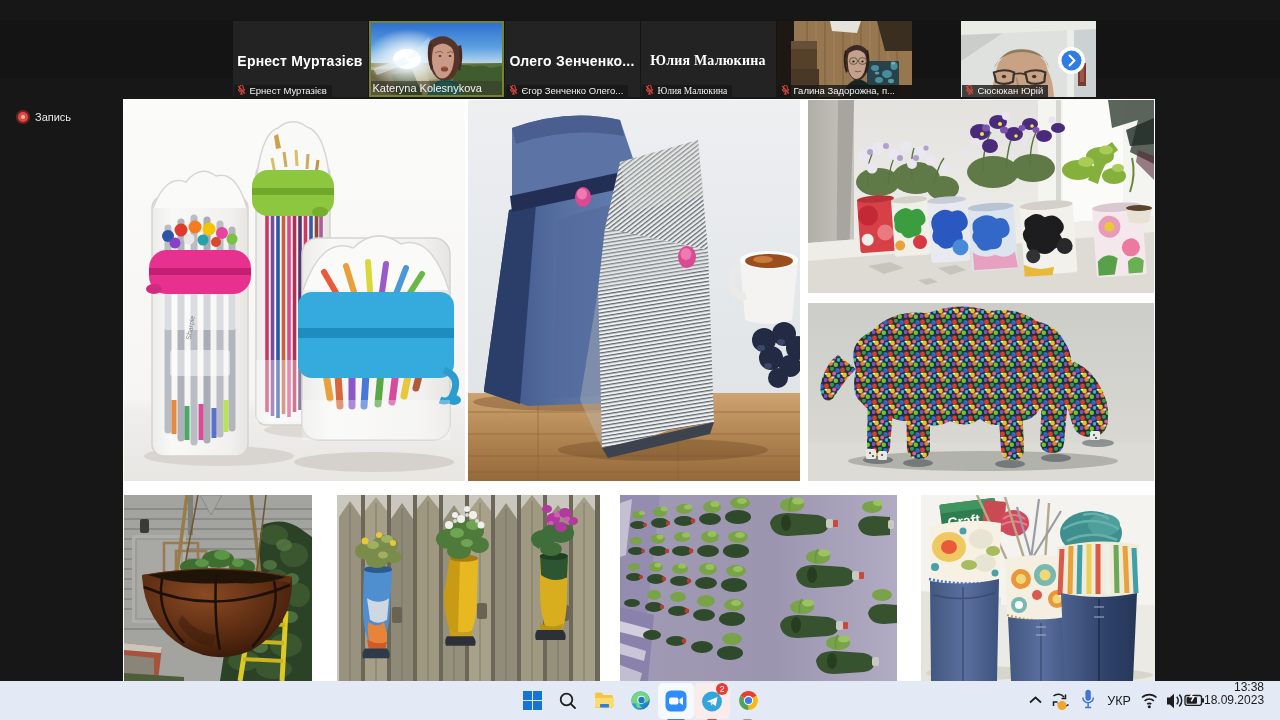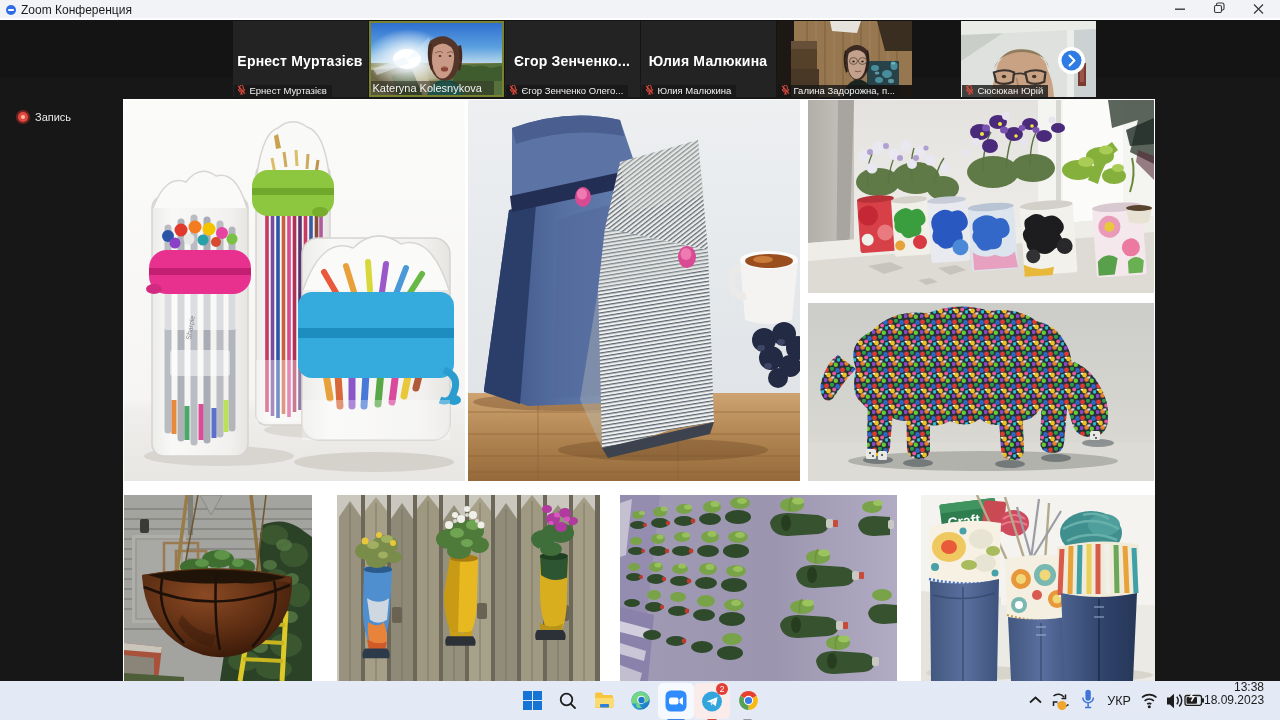--- a/index.html
+++ b/index.html
@@ -27,32 +27,20 @@
   #taskbar{left:0;top:681px;width:1280px;height:39px;background:#e4eaf5;}
   .tbicons{position:absolute;left:514px;top:0;height:39px;display:flex;align-items:center;}
   .tbi{width:36px;height:36px;position:relative;display:flex;align-items:center;justify-content:center;}
   .tray{position:absolute;right:0;top:0;height:39px;display:flex;align-items:flex-start;}
   .clock{text-align:right;font-size:12px;color:#1b1b1b;line-height:13px;width:60px;margin-right:16px;}
 </style>
 </head>
 <body>
 <div id="screen">
 
-  <div id="titlebar" class="abs">
-    <div class="zicon abs">
-        <i></i>
-      </div>
-    <div class="ttext abs">Zoom Конференция</div>
-    <svg class="wctl abs" style="left:1170px;width:110px;" width="110" height="18" viewBox="0 0 110 18">
-      <rect x="5" y="8.5" width="10" height="1.4" fill="#3a3a3a"></rect>
-      <rect x="44.5" y="5.5" width="7" height="7" rx="1.5" fill="none" stroke="#3a3a3a" stroke-width="1.1"></rect>
-      <path d="M46.5 5.5 v-1 a1.5 1.5 0 0 1 1.5-1.5 h4 a2 2 0 0 1 2 2 v3.5 a1.5 1.5 0 0 1 -1.5 1.5 h-1" fill="none" stroke="#3a3a3a" stroke-width="1.1"></path>
-      <path d="M84 4.5 l9 9 M93 4.5 l-9 9" stroke="#3a3a3a" stroke-width="1.2"></path>
-    </svg>
-  </div>
 
   <div id="strip" class="abs">
     <div class="vtile" style="left:232.5px;">
       <div class="bigname">Ернест Муртазієв</div>
       <div class="vlabel"><svg class="mic" viewBox="0 0 10 11">
             <path d="M3 2.2 a2 2 0 0 1 4 0 v2.6 a2 2 0 0 1 -4 0 z M1.5 4.5 a3.5 3.5 0 0 0 7 0 M5 8 v2 M3.2 10 h3.6" stroke="#e04a3f" stroke-width="1.1" fill="none"></path>
             <path d="M1.2 0.8 L8.8 9.6" stroke="#e04a3f" stroke-width="1.3"></path>
           </svg>Ернест Муртазієв</div>
     </div>
     <div class="vtile" style="left:368.5px;border:2px solid #79832f;" id="kat">
@@ -87,30 +75,30 @@
         <path d="M59 18 q14 -10 25 1 q6 6 5 17 q-1 12 -7 19 q-8 6 -16 0 q-8 -8 -9 -20 q-1 -11 2 -17z" fill="#54352a"></path>
         <path d="M63 24 q9 -7 17 0 q4 5 3 13 q-1 11 -6 16 q-6 5 -11 0 q-5 -7 -5 -16 q0 -9 2 -13z" fill="#c99a86"></path>
         <path d="M64 30 q6 -3 8 0 M76 30 q4 -3 7 0" stroke="#8a6550" stroke-width="1" fill="none"></path>
         <ellipse cx="69" cy="33" rx="1.4" ry="1" fill="#503626"></ellipse>
           <ellipse cx="79" cy="33" rx="1.4" ry="1" fill="#503626"></ellipse>
         <ellipse cx="73.5" cy="46" rx="3.6" ry="2.6" fill="#8a4438"></ellipse>
         <path d="M70 44.5 q4 -1.5 7 0" stroke="#b27763" stroke-width="1" fill="none"></path>
         <path d="M61 21 q-3 13 1 24 l-2 2 q-4 -13 -2 -26z" fill="#46291f"></path>
         <path d="M87 23 q3 12 0 23 l2 2 q4 -13 1 -26z" fill="#46291f"></path>
       </svg>
-      <div class="vlabel" style="left:0;height:14px;line-height:14px;font-size:11px;background:rgba(25,25,25,.45);padding:0 12px 0 2px;">Kateryna Kolesnykova</div>
+      <div class="vlabel" style="left:0;height:14px;line-height:14px;font-size:11px;background:rgba(25,25,25,.45);padding:0 20px 0 2px;">Kateryna Kolesnykova</div>
     </div>
     <div class="vtile" style="left:504.5px;">
-      <div class="bigname">Єгор Зенченко...</div>
+      <div class="bigname">Олего Зенченко...</div>
       <div class="vlabel"><svg class="mic" viewBox="0 0 10 11">
             <path d="M3 2.2 a2 2 0 0 1 4 0 v2.6 a2 2 0 0 1 -4 0 z M1.5 4.5 a3.5 3.5 0 0 0 7 0 M5 8 v2 M3.2 10 h3.6" stroke="#e04a3f" stroke-width="1.1" fill="none"></path>
             <path d="M1.2 0.8 L8.8 9.6" stroke="#e04a3f" stroke-width="1.3"></path>
           </svg>Єгор Зенченко Олего...</div>
     </div>
-    <div class="vtile" style="left:640.5px;">
+    <div class="vtile" style="left:640.5px;font-family:Liberation Serif, serif;">
       <div class="bigname">Юлия Малюкина</div>
       <div class="vlabel"><svg class="mic" viewBox="0 0 10 11">
             <path d="M3 2.2 a2 2 0 0 1 4 0 v2.6 a2 2 0 0 1 -4 0 z M1.5 4.5 a3.5 3.5 0 0 0 7 0 M5 8 v2 M3.2 10 h3.6" stroke="#e04a3f" stroke-width="1.1" fill="none"></path>
             <path d="M1.2 0.8 L8.8 9.6" stroke="#e04a3f" stroke-width="1.3"></path>
           </svg>Юлия Малюкина</div>
     </div>
     <div class="vtile" style="left:776.5px;" id="gal">
       <svg width="135" height="76.5" viewBox="0 0 135 76.5" style="position:absolute;left:0;top:0;">
         <rect width="135" height="76.5" fill="#96774f"></rect>
         <g stroke="#7d6140" stroke-width="1">

